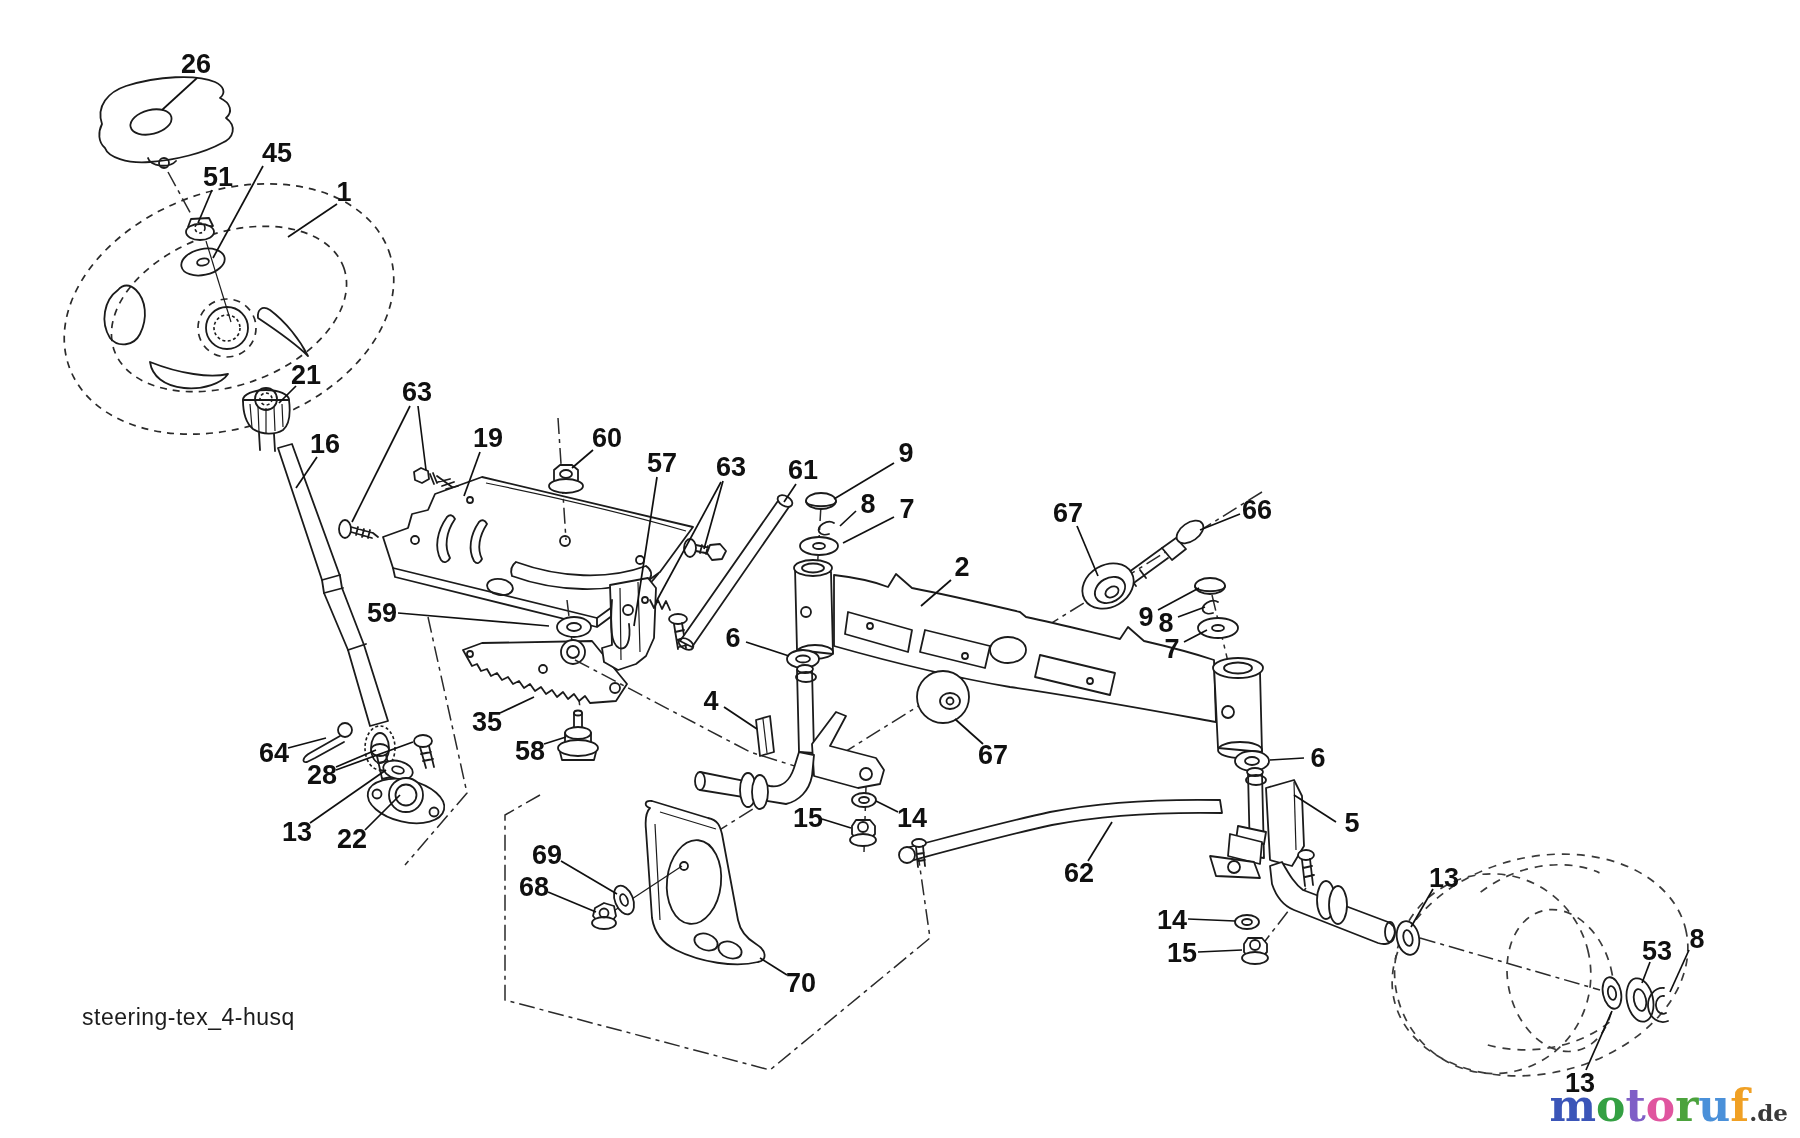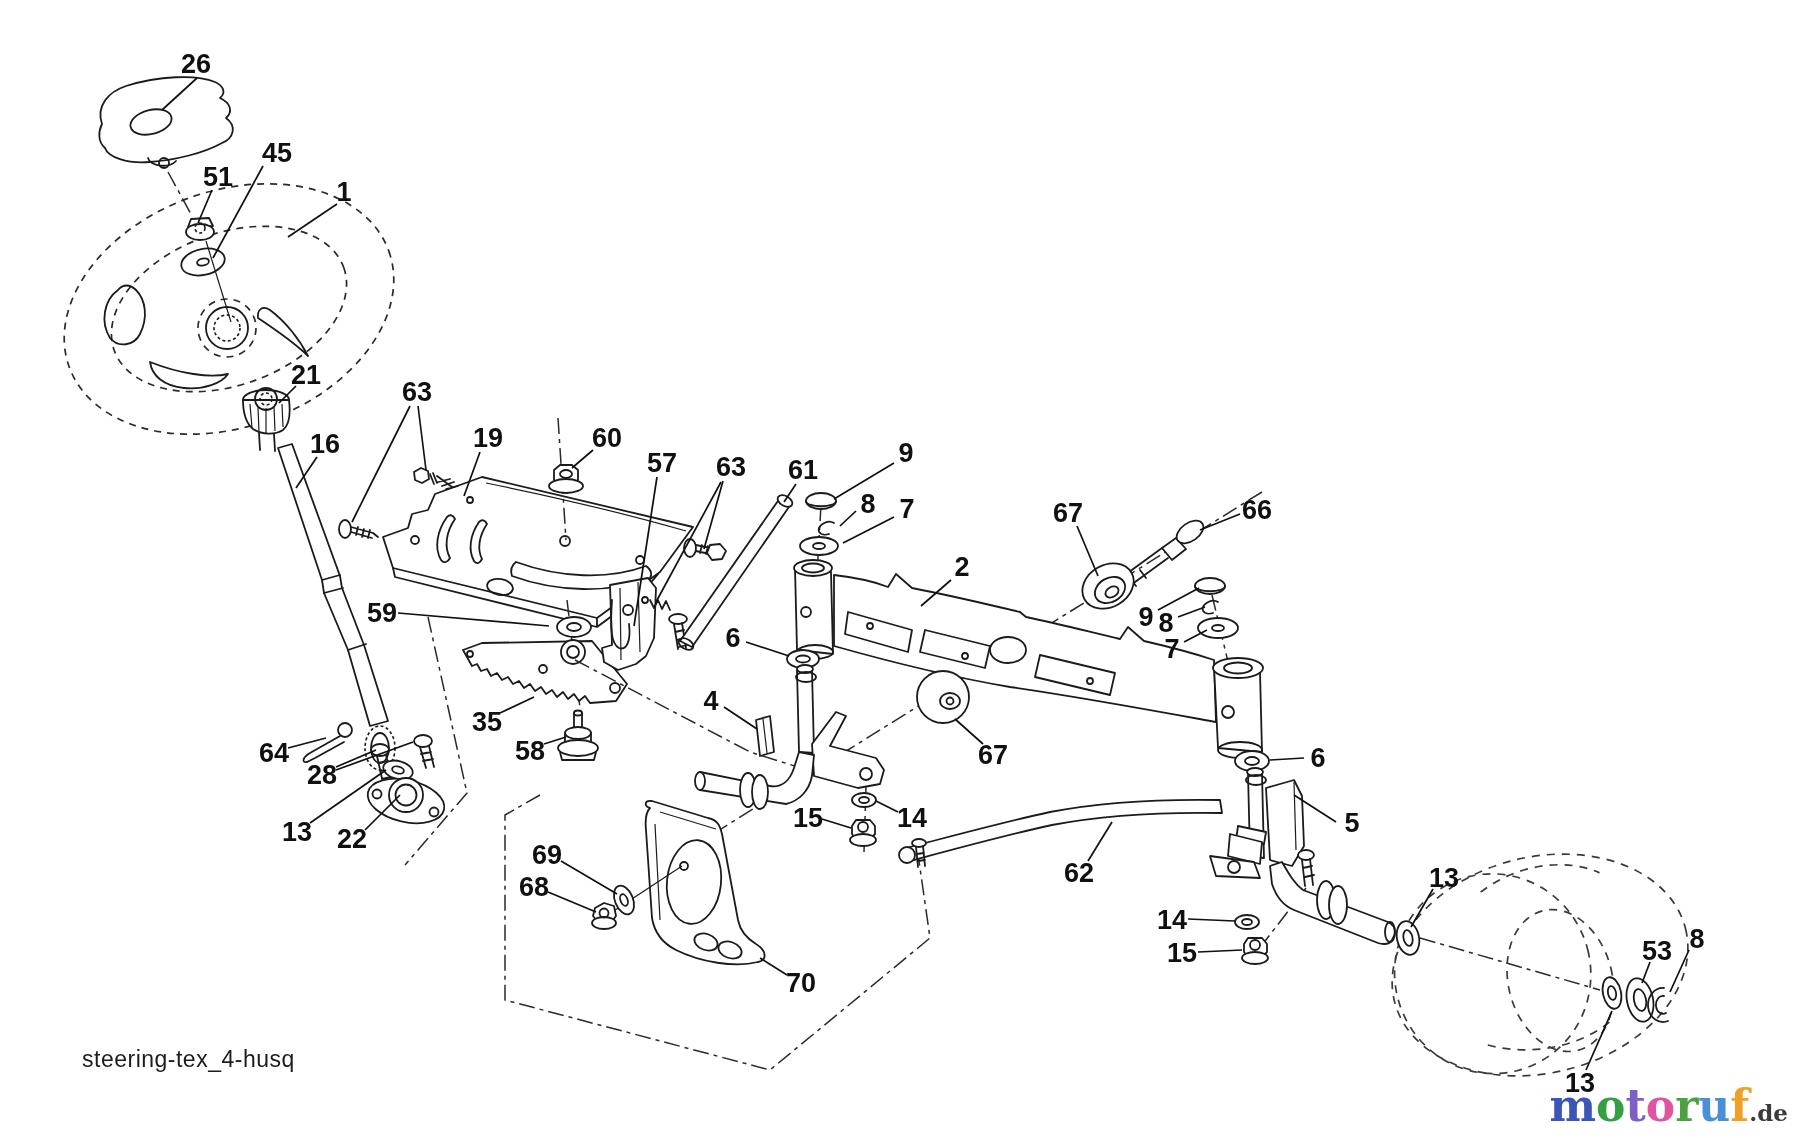--- a/index.html
+++ b/index.html
@@ -9,21 +9,21 @@
   
   .ln{stroke:#1b1b1b;stroke-width:1.8;fill:none;stroke-linecap:round;stroke-linejoin:round;}
   .lnf{stroke:#1b1b1b;stroke-width:1.8;fill:#ffffff;stroke-linejoin:round;}
   .thin{stroke:#1b1b1b;stroke-width:1.2;fill:none;}
   .dash{stroke:#2a2a2a;stroke-width:1.7;fill:none;stroke-dasharray:7 6;}
   .phantom{stroke:#2a2a2a;stroke-width:1.5;fill:none;stroke-dasharray:16 5 4 5;}
   .tiredash{stroke:#3a3a3a;stroke-width:1.7;fill:none;stroke-dasharray:8 7;}
   .spline{stroke:#1b1b1b;stroke-width:1.6;fill:none;stroke-dasharray:3 2.5;}
   .callout-label{font:bold 27px "Liberation Sans",sans-serif;fill:#101010;}
   .leader{stroke:#101010;stroke-width:1.7;}
-  .filename{position:absolute;left:82px;top:1046px;font-size:23px;color:#1c1c1c;
+  .filename{position:absolute;left:82px;top:1004px;font-size:23px;color:#1c1c1c;
             letter-spacing:0.5px;}
   .watermark{position:absolute;right:12px;bottom:10px;white-space:nowrap;
              font-family:"DejaVu Serif",serif;font-weight:bold;font-size:44px;line-height:1;margin-left:43px;}
   .watermark .suffix{font-size:23px;font-weight:bold;color:#3a3a3a;}
 </style>
 </head>
 <body>
 
 <div class="stage">
 <svg width="1800" height="1138" viewBox="0 0 1800 1138">

